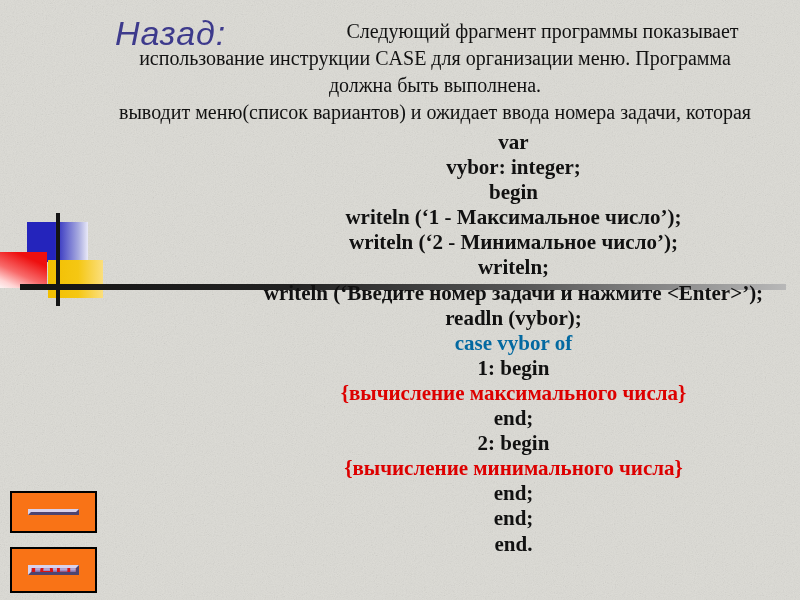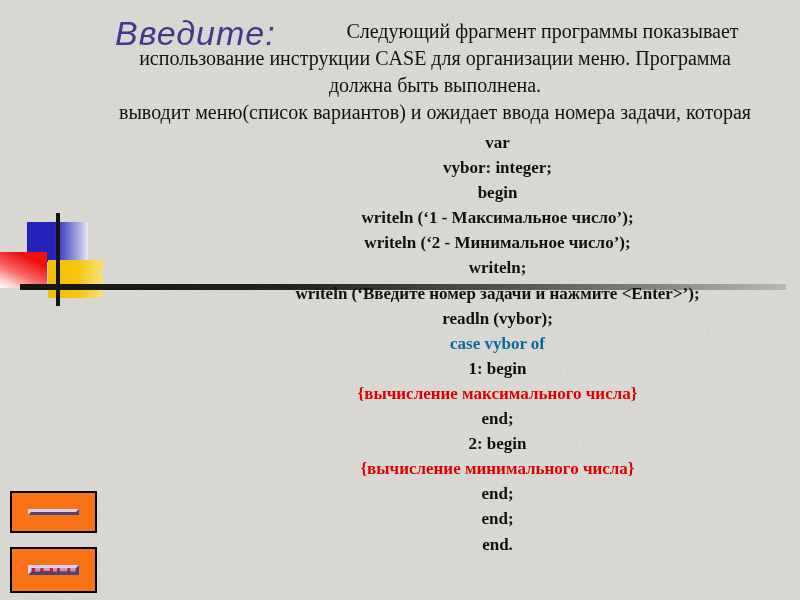--- a/index.html
+++ b/index.html
@@ -65,22 +65,22 @@
   }
   .para-line {
     height: 27px; line-height: 27px;
     text-align: center;
     white-space: nowrap;
   }
   .para-line.first { padding-left: 215px; }
 
   .code-block {
     position: absolute;
-    left: 210px; top: 130px; width: 575px; z-index: 3;
-    font-size: 17px;
+    left: 226px; top: 130px; width: 575px; z-index: 3;
+    font-size: 21px;
     font-weight: bold;
     color: #111111;
   }
   .code-line {
     height: 25.1px; line-height: 25.1px;
     text-align: center;
     white-space: nowrap;
   }
 
   
@@ -125,21 +125,21 @@
     <rect width="800" height="600" fill="#dcdbd5"></rect>
     <rect width="800" height="600" filter="url(#grain)" opacity="0.22"></rect>
   </svg>
 
   <div class="decor sq-blue"></div>
   <div class="decor sq-red"></div>
   <div class="decor sq-yellow"></div>
   <div class="decor v-line"></div>
   <div class="decor h-line"></div>
 
-  <div class="page-title" style="color: rgb(61, 58, 140);">Введите:</div>
+  <div class="page-title" style="color: rgb(61, 58, 140);">Назад:</div>
 
   <div class="paragraph">
     <div class="para-line first">Следующий фрагмент программы показывает</div>
     <div class="para-line">использование инструкции CASE для организации меню. Программа</div>
     <div class="para-line">должна быть выполнена.</div>
     <div class="para-line">выводит меню(список вариантов) и ожидает ввода номера задачи, которая</div>
   </div>
 
   <div class="code-block">
     <div class="code-line" style="color: rgb(17, 17, 17);">var</div>

